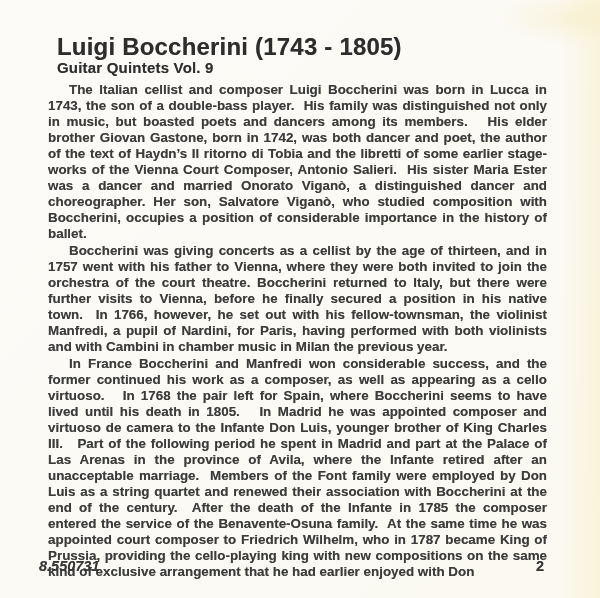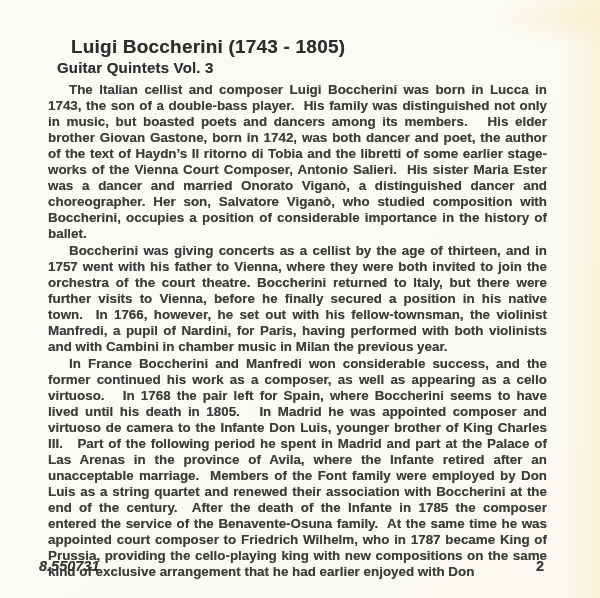--- a/index.html
+++ b/index.html
@@ -14,24 +14,24 @@
     overflow: hidden;
     background:
       radial-gradient(ellipse 120px 40px at 96% 3%, rgba(246,233,185,0.45), rgba(246,233,185,0) 70%),
       linear-gradient(to right, rgba(250,242,214,0) 93%, rgba(248,238,200,0.55) 100%),
       linear-gradient(135deg, #fcfbf7 0%, #fbfaf5 60%, #fbf9f1 100%);
     font-family: "Liberation Sans", "DejaVu Sans", sans-serif;
     color: #3d3d3d;
   }
   .title {
     position: absolute;
-    left: 71px;
+    left: 57px;
     top: 36px;
     margin: 0;
-    font-size: 19px;
+    font-size: 24px;
     line-height: 21px;
     font-weight: bold;
     letter-spacing: 0.2px;
     color: #2d2d2d;
     text-shadow: 0 0 0.6px rgba(45,45,45,0.5);
     white-space: nowrap;
   }
   .subtitle {
     position: absolute;
     left: 57px;
@@ -88,21 +88,21 @@
     text-shadow: 0 0 0.6px rgba(56,56,56,0.5);
   }
 </style>
 </head>
 <body>
 
 <div class="sheet">
 
   <h1 class="title">Luigi Boccherini (1743 - 1805)</h1>
 
-  <h2 class="subtitle">Guitar Quintets Vol. 3</h2>
+  <h2 class="subtitle">Guitar Quintets Vol. 9</h2>
 
   <div class="body-text">
     <p>The Italian cellist and composer Luigi Boccherini was born in Lucca in 1743, the son of a double-bass player.&nbsp; His family was distinguished not only in music, but boasted poets and dancers among its members.&nbsp;&nbsp; His elder brother Giovan Gastone, born in 1742, was both dancer and poet, the author of the text of Haydn’s Il ritorno di Tobia and the libretti of some earlier stage-works of the Vienna Court Composer, Antonio Salieri.&nbsp; His sister Maria Ester was a dancer and married Onorato Viganò, a distinguished dancer and choreographer. Her son, Salvatore Viganò, who studied composition with Boccherini, occupies a position of considerable importance in the history of ballet.</p>
     <p>Boccherini was giving concerts as a cellist by the age of thirteen, and in 1757 went with his father to Vienna, where they were both invited to join the orchestra of the court theatre. Boccherini returned to Italy, but there were further visits to Vienna, before he finally secured a position in his native town.&nbsp; In 1766, however, he set out with his fellow-townsman, the violinist Manfredi, a pupil of Nardini, for Paris, having performed with both violinists and with Cambini in chamber music in Milan the previous year.</p>
     <p>In France Boccherini and Manfredi won considerable success, and the former continued his work as a composer, as well as appearing as a cello virtuoso.&nbsp;&nbsp; In 1768 the pair left for Spain, where Boccherini seems to have lived until his death in 1805.&nbsp;&nbsp; In Madrid he was appointed composer and virtuoso de camera to the Infante Don Luis, younger brother of King Charles III.&nbsp;&nbsp; Part of the following period he spent in Madrid and part at the Palace of Las Arenas in the province of Avila, where the Infante retired after an unacceptable marriage.&nbsp; Members of the Font family were employed by Don Luis as a string quartet and renewed their association with Boccherini at the end of the century.&nbsp; After the death of the Infante in 1785 the composer entered the service of the Benavente-Osuna family.&nbsp; At the same time he was appointed court composer to Friedrich Wilhelm, who in 1787 became King of Prussia, providing the cello-playing king with new compositions on the same kind of exclusive arrangement that he had earlier enjoyed with Don</p>
   </div>
 
   <div class="footer">
     <span class="catalog">8.550731</span>
     <span class="pagenum">2</span>

